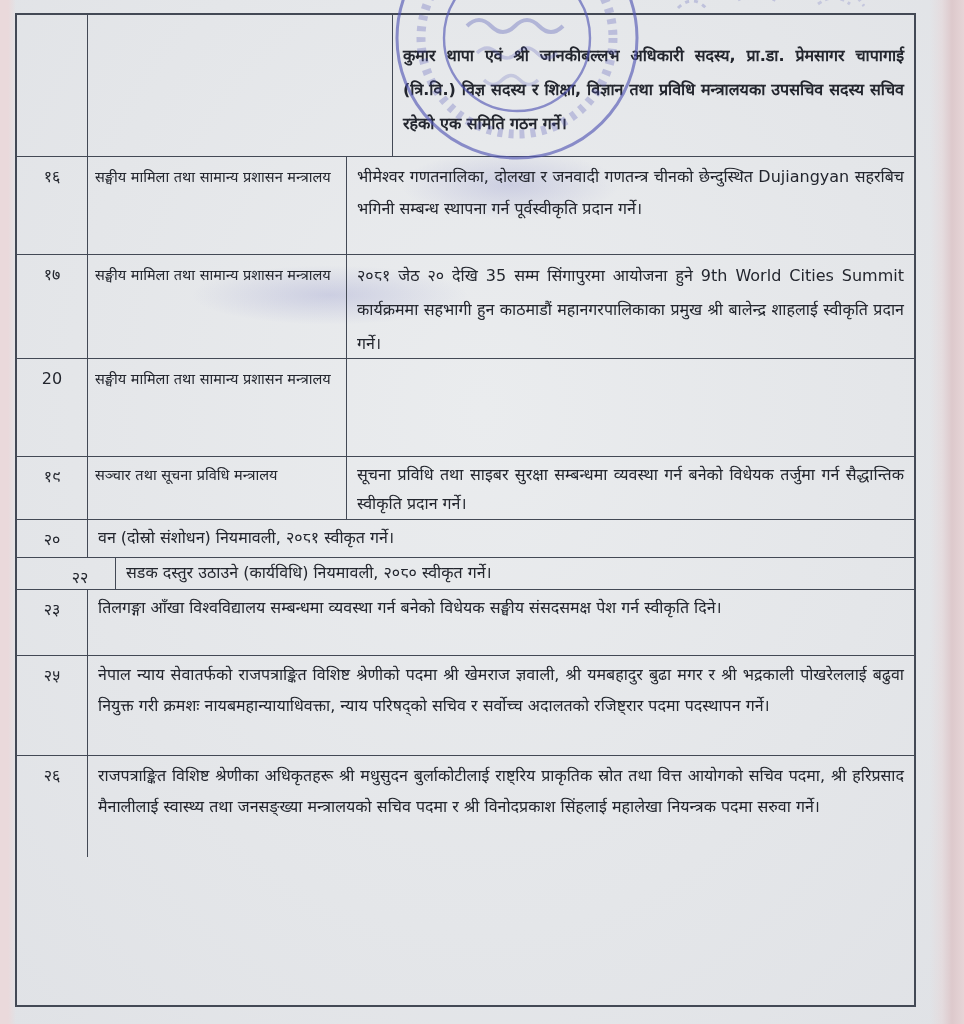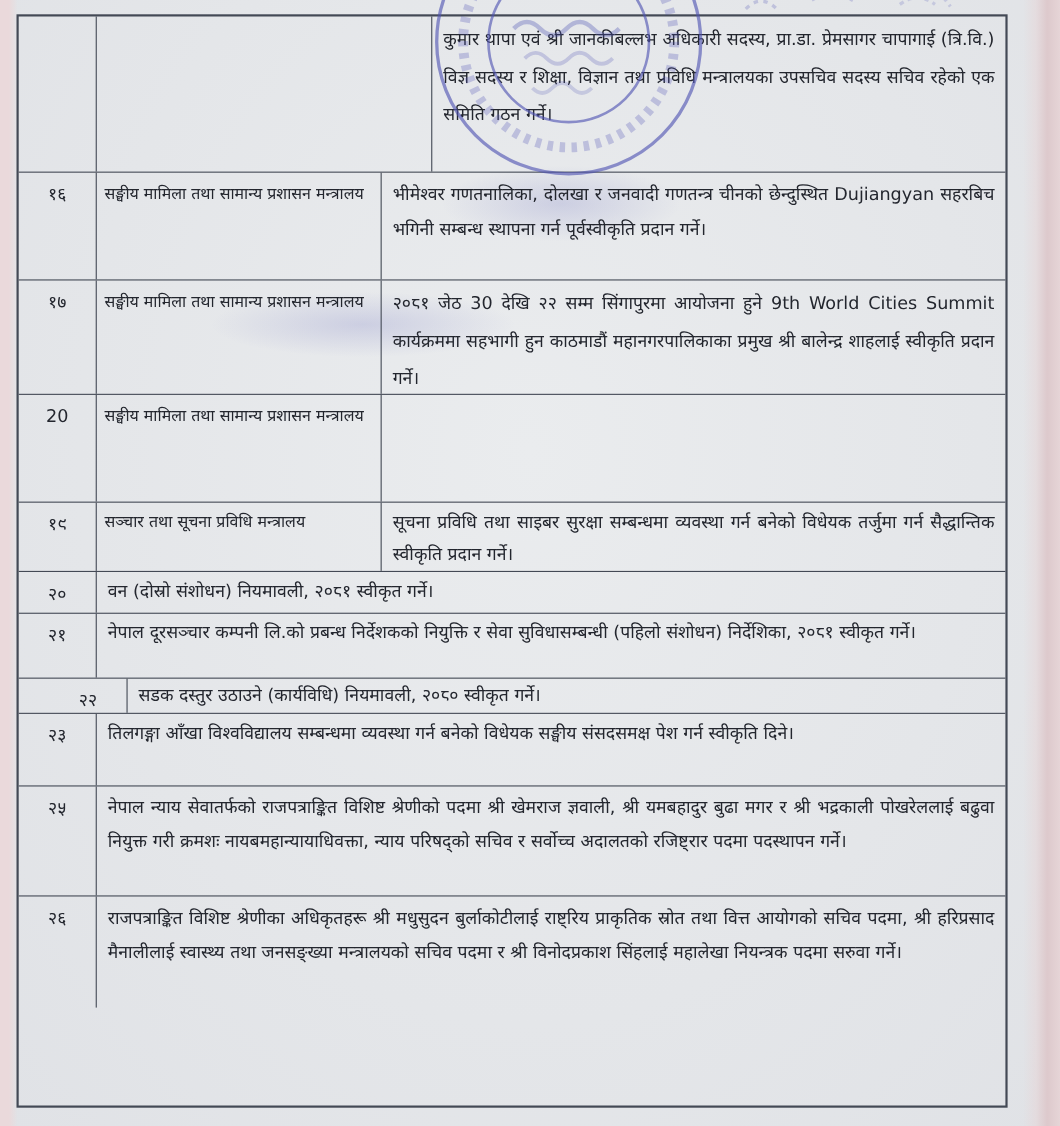--- a/index.html
+++ b/index.html
@@ -38,21 +38,21 @@
     font-size:16px;
   }
   .ministry{
     border-right:1.6px solid #434955;
     font-size:14.5px;line-height:31px;padding:5px 7px;
   }
   .m-a{flex:0 0 305px;width:305px;}   
   .m-b{flex:0 0 259px;width:259px;}   
   .decision{flex:1 1 auto;}
   
-  .r-a {height:142px;} .r-a .decision{line-height:34px;padding-top:4px;}
+  .r-a {height:142px;} .r-a .decision{line-height:34px;padding-top:24px;font-weight:bold;}
   .r-16{height:98px;}
   .r-17{height:104px;} .r-17 .decision{line-height:34px;}
   .r-18{height:98px;}
   .r-19{height:63px;}  .r-19 .decision{line-height:29px;padding-top:3px;}
   .r-19 .ministry{line-height:27px;}
   .r-20{height:38px;}  .r-20 .decision{line-height:30px;padding-top:3px;}
   .r-21{height:59px;}  .r-21 .decision{line-height:27px;padding-top:3px;}
   .r-22{height:32px;padding-left:28px;}  .r-22 .decision{line-height:26px;padding-top:2px;}
   .r-23{height:66px;}  .r-23 .decision{line-height:30px;padding-top:3px;}
   .r-24{height:93px;}  .r-24 .decision{line-height:33px;}
@@ -90,43 +90,39 @@
 
     <div class="trow r-16">
       <div class="cell sn">१६</div>
       <div class="cell ministry m-b">सङ्घीय मामिला तथा सामान्य प्रशासन मन्त्रालय</div>
       <div class="cell decision">भीमेश्वर गणतनालिका, दोलखा र जनवादी गणतन्त्र चीनको छेन्दुस्थित Dujiangyan सहरबिच भगिनी सम्बन्ध स्थापना गर्न पूर्वस्वीकृति प्रदान गर्ने।</div>
     </div>
 
     <div class="trow r-17">
       <div class="cell sn">१७</div>
       <div class="cell ministry m-b">सङ्घीय मामिला तथा सामान्य प्रशासन मन्त्रालय</div>
-      <div class="cell decision">२०८१ जेठ 30 देखि २२ सम्म सिंगापुरमा आयोजना हुने 9th World Cities Summit कार्यक्रममा सहभागी हुन काठमाडौं महानगरपालिकाका प्रमुख श्री बालेन्द्र शाहलाई स्वीकृति प्रदान गर्ने।</div>
+      <div class="cell decision">२०८१ जेठ २० देखि 35 सम्म सिंगापुरमा आयोजना हुने 9th World Cities Summit कार्यक्रममा सहभागी हुन काठमाडौं महानगरपालिकाका प्रमुख श्री बालेन्द्र शाहलाई स्वीकृति प्रदान गर्ने।</div>
     </div>
 
     <div class="trow r-18">
       <div class="cell sn">20</div>
       <div class="cell ministry m-b">सङ्घीय मामिला तथा सामान्य प्रशासन मन्त्रालय</div>
     </div>
 
     <div class="trow r-19">
       <div class="cell sn">१९</div>
       <div class="cell ministry m-b">सञ्चार तथा सूचना प्रविधि मन्त्रालय</div>
       <div class="cell decision">सूचना प्रविधि तथा साइबर सुरक्षा सम्बन्धमा व्यवस्था गर्न बनेको विधेयक तर्जुमा गर्न सैद्धान्तिक स्वीकृति प्रदान गर्ने।</div>
     </div>
 
     <div class="trow r-20">
       <div class="cell sn">२०</div>
       <div class="cell decision">वन (दोस्रो संशोधन) नियमावली, २०८१ स्वीकृत गर्ने।</div>
     </div>
 
-    <div class="trow r-21">
-      <div class="cell sn">२१</div>
-      <div class="cell decision">नेपाल दूरसञ्चार कम्पनी लि.को प्रबन्ध निर्देशकको नियुक्ति र सेवा सुविधासम्बन्धी (पहिलो संशोधन) निर्देशिका, २०८१ स्वीकृत गर्ने।</div>
-    </div>
 
     <div class="trow r-22">
       <div class="cell sn">२२</div>
       <div class="cell decision">सडक दस्तुर उठाउने (कार्यविधि) नियमावली, २०८० स्वीकृत गर्ने।</div>
     </div>
 
     <div class="trow r-23">
       <div class="cell sn">२३</div>
       <div class="cell decision">तिलगङ्गा आँखा विश्वविद्यालय सम्बन्धमा व्यवस्था गर्न बनेको विधेयक सङ्घीय संसदसमक्ष पेश गर्न स्वीकृति दिने।</div>
     </div>

